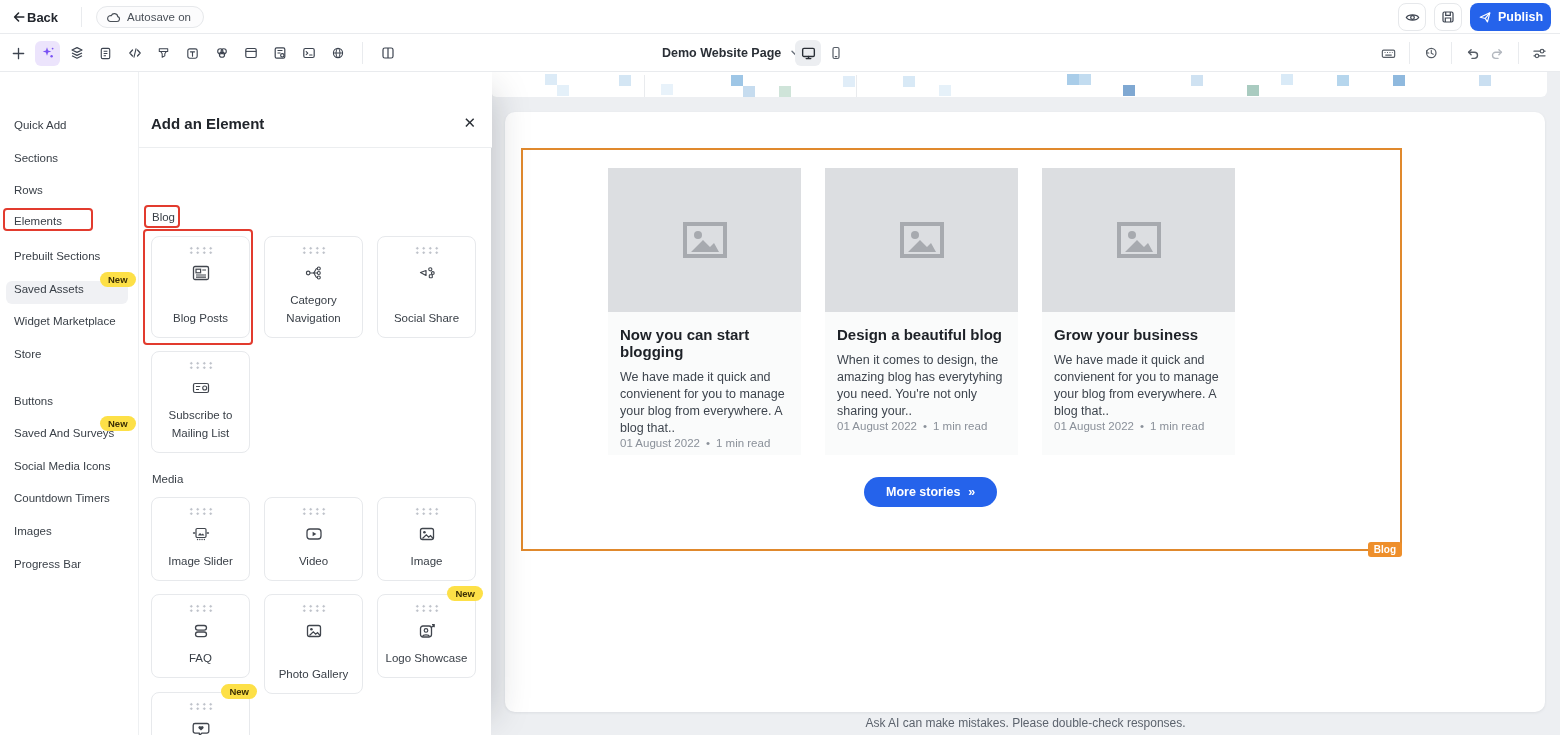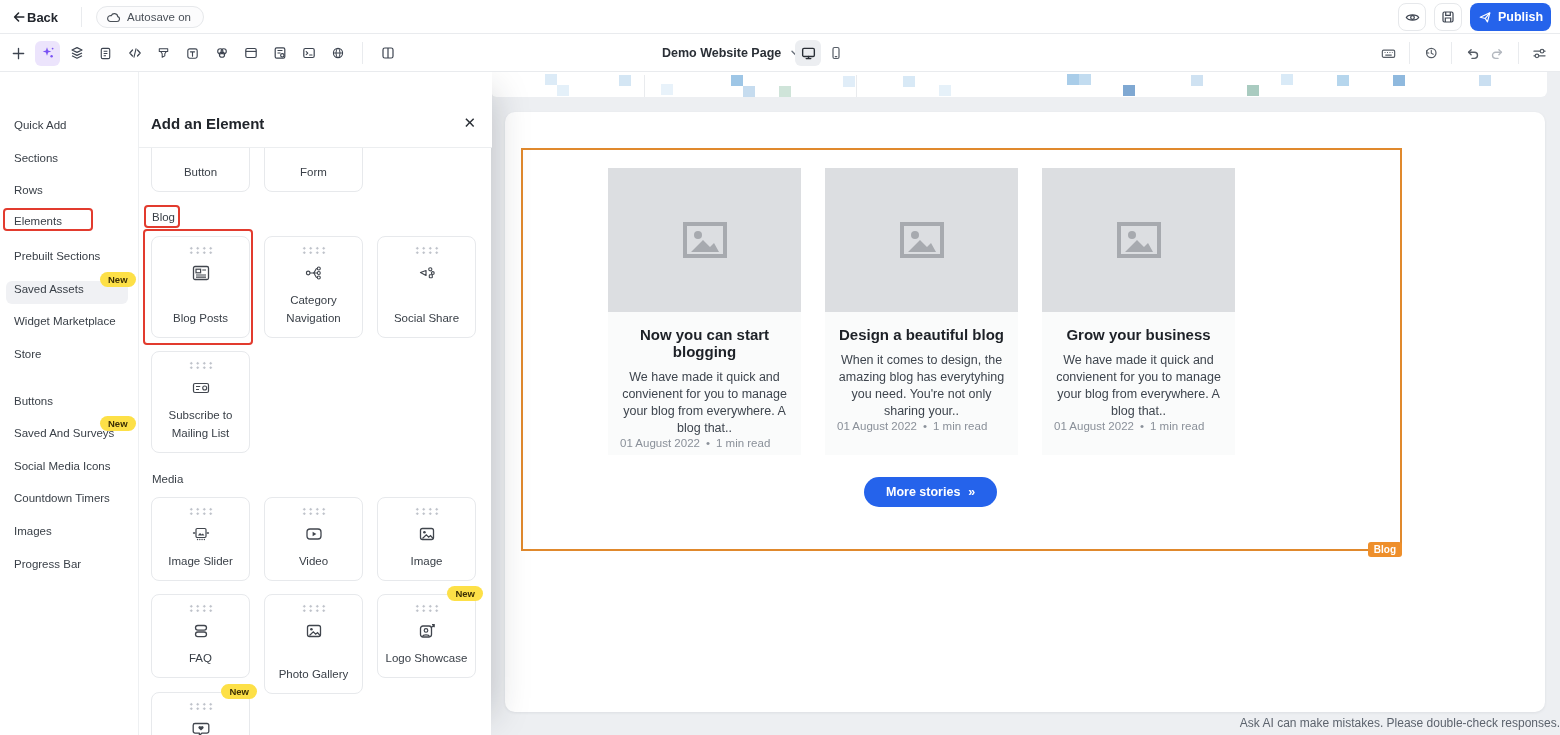--- a/index.html
+++ b/index.html
@@ -67,30 +67,30 @@
   #canvas { position:absolute; left:491px; top:72px; width:1069px; height:663px; background:#edeff2; }
   .canvas-topstrip { position:absolute; left:0; top:0; width:1056px; height:25px; background:#fff;
     overflow:hidden; border-radius:0 0 6px 6px; }
   .px { position:absolute; width:12px; height:11px; }
   #page { position:absolute; left:14px; top:40px; width:1040px; height:600px; background:#fff;
     border-radius:10px; box-shadow:0 1px 3px rgba(30,35,45,.08); }
   .selection { position:absolute; left:16px; top:36px; width:881px; height:403px;
     border:2px solid #e0892d; }
   .sel-badge { position:absolute; right:-2px; bottom:-8px; background:#ee8f2b; color:#fff;
     font-size:10px; font-weight:700; padding:2px 6px; border-radius:3px; }
-  .post-card { position:absolute; top:56px; width:193px; cursor:pointer;text-align:center; }
+  .post-card { position:absolute; top:56px; width:193px; cursor:pointer; }
   .post-img { width:193px; height:144px; background:#dcdee1; display:flex; align-items:center; justify-content:center; }
   .post-body { background:#fafbfb; padding:14px 12px 13px 12px; height:143px; }
   .post-title { font-size:15px; font-weight:700; color:#1d2127; }
   .post-excerpt { margin-top:9px; font-size:12.5px; color:#3e454e; line-height:1.36; }
   .post-meta { font-size:11.5px; color:#8a9099; display:flex; gap:6px; align-items:center; }
   .more-btn { position:absolute; left:359px; top:365px; height:30px; padding:0 22px; background:#2563eb;
     border-radius:16px; color:#fff; font-size:12.5px; font-weight:700; display:flex; align-items:center;
     gap:8px; cursor:pointer; }
-  .ai-note { position:absolute; left:0; top:644px; width:1069px; text-align:right; font-size:12px; color:#5c636d; }
+  .ai-note { position:absolute; left:0; top:644px; width:1069px; text-align:center; font-size:12px; color:#5c636d; }
 </style>
 </head>
 <body>
 
 <div id="topbar">
   <div class="back-btn">
     <svg width="14" height="14" viewBox="0 0 16 16">
         <path d="M13.5 8H3.5M7.5 3.5 3 8l4.5 4.5" stroke="#23272e" stroke-width="1.8" fill="none" stroke-linecap="round" stroke-linejoin="round"></path>
       </svg>
     <span>Back</span>
@@ -385,30 +385,20 @@
 
   <div class="red-box" style="left:3px; top:136px; width:90px; height:23px"></div>
 </div>
 
 <div id="panel">
   <div class="panel-header">
     <div class="panel-title">Add an Element</div>
     <div class="panel-close">✕</div>
   </div>
 
-  <div class="cliprow">
-    <div class="el-card" style="left:12px; top:-57px; height:101px">
-
-      <div class="clabel">Button</div>
-    </div>
-    <div class="el-card" style="left:125px; top:-57px; height:101px">
-
-      <div class="clabel">Form</div>
-    </div>
-  </div>
 
   <div class="sec-label" style="top:139px">Blog</div>
   <div class="red-box" style="left:5px; top:133px; width:36px; height:23px"></div>
 
   <div class="el-card" style="left:12px; top:164px; height:102px">
     <div class="drag-dots"></div>
     <svg class="cicon" width="20" height="20" viewBox="0 0 20 20">
         <rect x="2.5" y="3.5" width="15" height="13" rx="1.5" stroke="#41464e" stroke-width="1.3" fill="none"></rect>
         <rect x="5" y="6.2" width="4.6" height="3.6" stroke="#41464e" stroke-width="1.2" fill="none"></rect>
         <path d="M11.3 7h3.7M5 12h10M5 14.2h10" stroke="#41464e" stroke-width="1.2"></path>

